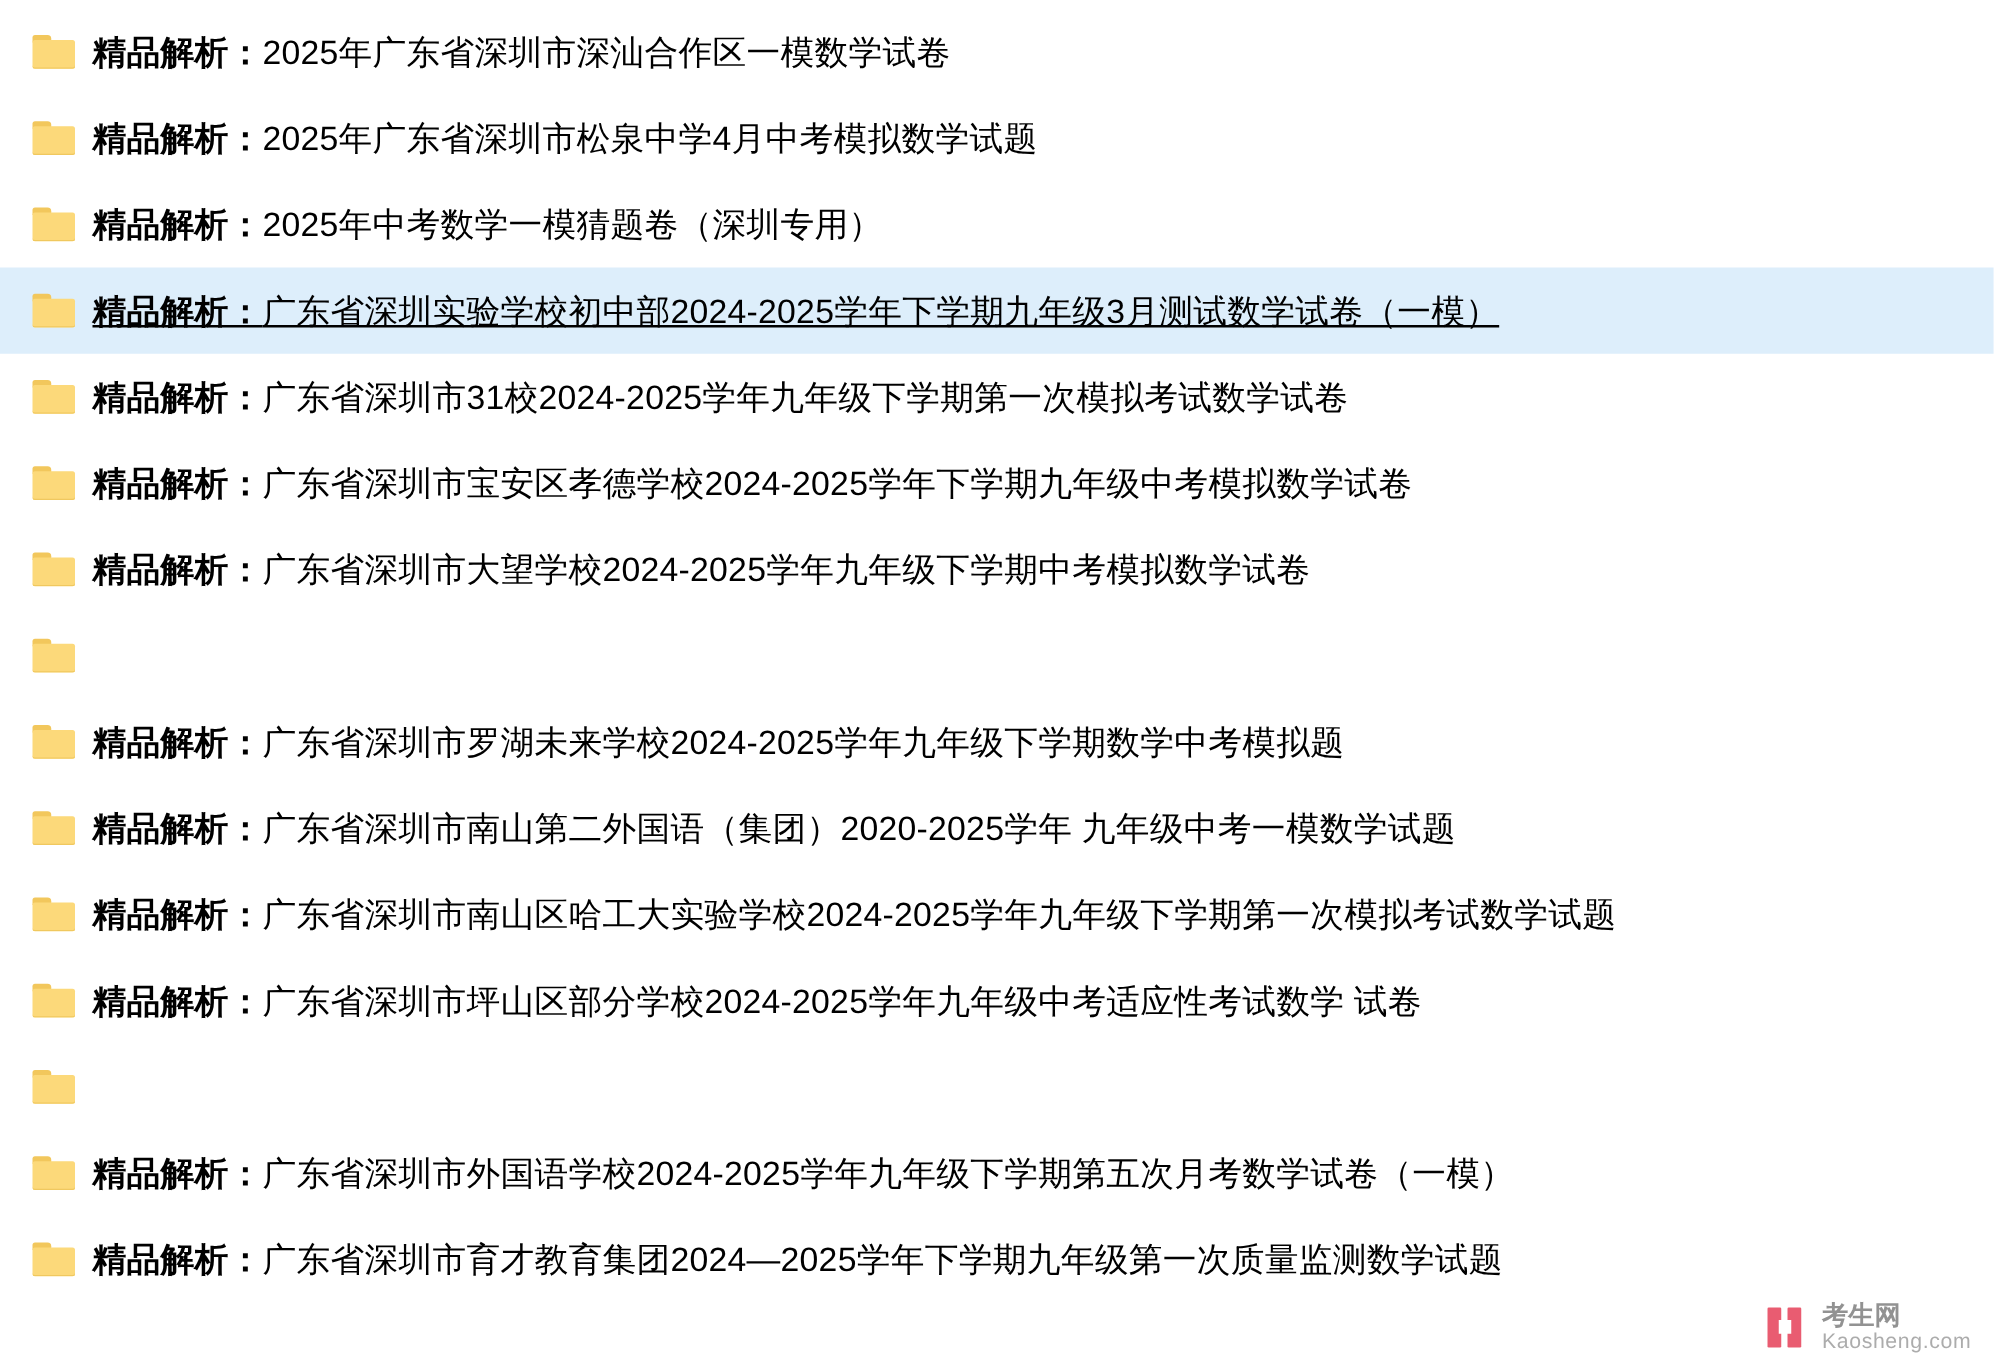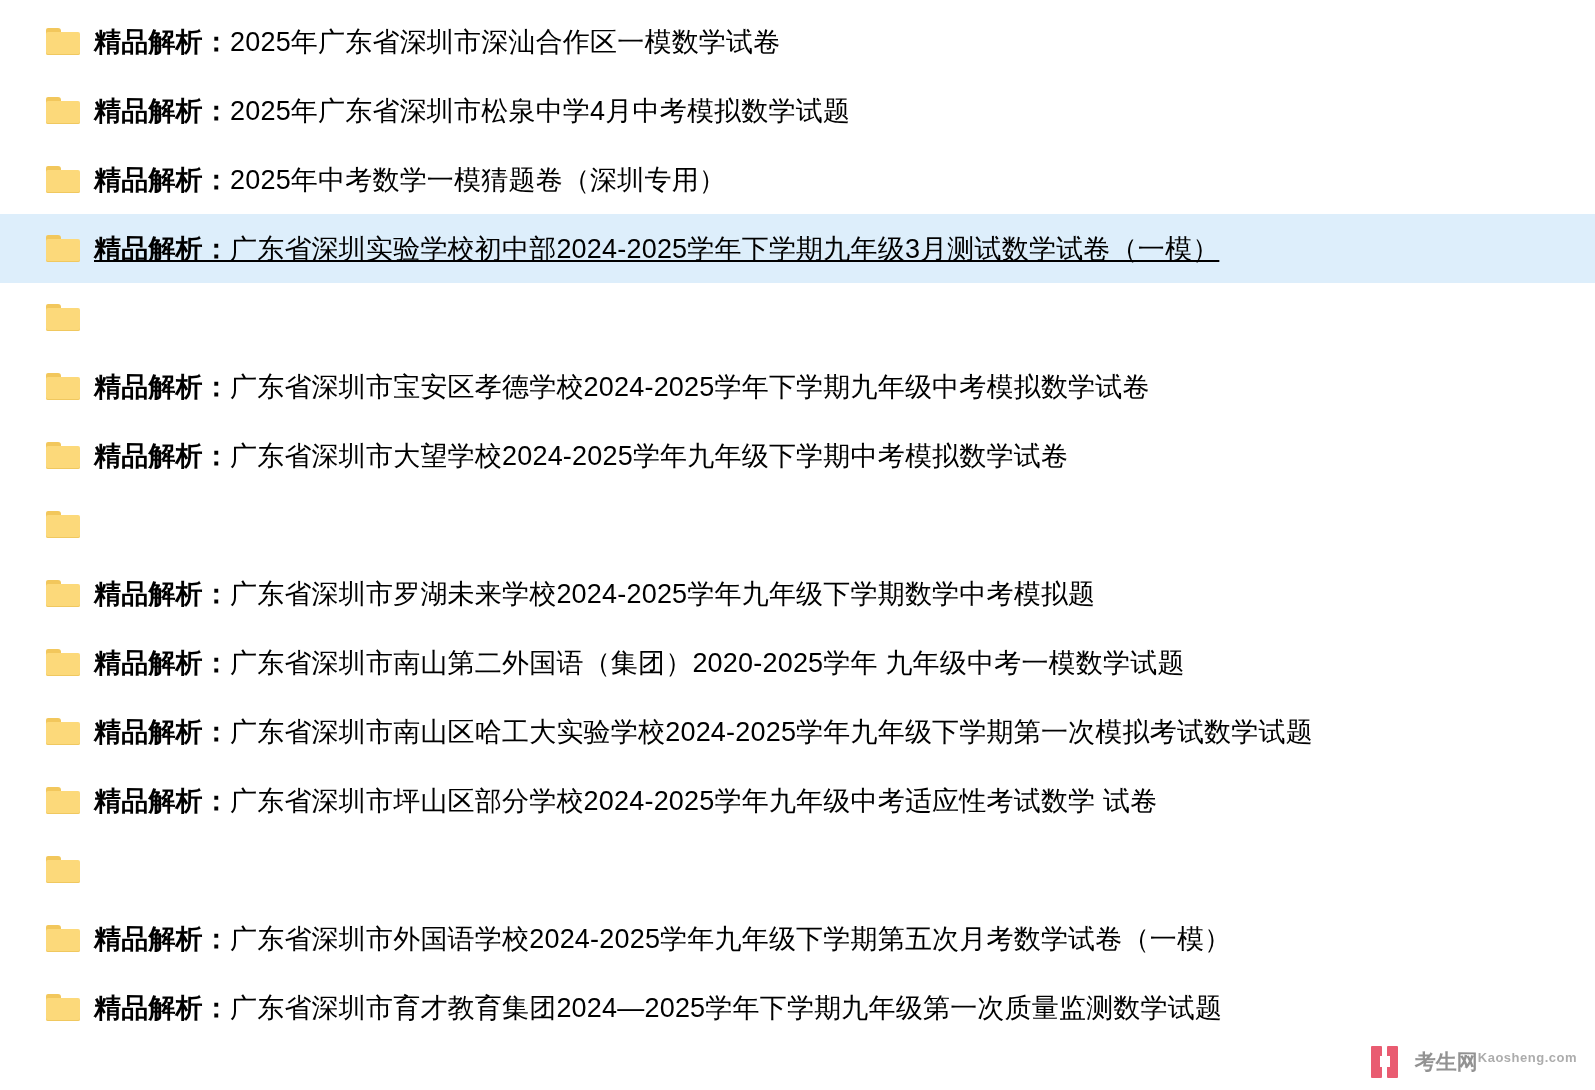--- a/index.html
+++ b/index.html
@@ -16,21 +16,21 @@
   }
   .file-list {
     display: flex;
     flex-direction: column;
     padding-top: 7px;
   }
   .file-row {
     display: flex;
     align-items: center;
     height: 69px;
-    padding-left: 46px;
+    padding-left: 26px;
     box-sizing: border-box;
   }
   .file-row.selected {
     background: #ddeefb;
     text-decoration: underline;
   }
   .folder-icon {
     width: 34px;
     height: 27px;
     position: relative;
@@ -100,33 +100,32 @@
   .wm-mark .bar-c {
     position: absolute;
     left: 13px;
     top: 14px;
     width: 10px;
     height: 11px;
     background: #ffffff;
   }
   .wm-text {
     display: flex;
-    flex-direction: row;
+    flex-direction: column;
     line-height: 1.05;
   }
   .wm-cn {
     font-size: 21px;
     color: #8d8d8d;
     font-weight: bold;
   }
   .wm-en {
-    font-size: 13px;
+    font-size: 17px;
     color: #a8a8a8;
     letter-spacing: 0.5px;
-    font-weight: bold;
   }
 </style>
 </head>
 <body>
 
 <div class="file-list">
     <div class="file-row">
       <div class="folder-icon">
         <div class="tab"></div>
         <div class="body"></div>
@@ -152,20 +151,21 @@
         <div class="tab"></div>
         <div class="body"></div>
       </div>
       <div class="file-label"><span class="prefix">精品解析：</span><span>广东省深圳实验学校初中部2024-2025学年下学期九年级3月测试数学试卷（一模）</span></div>
     </div>
     <div class="file-row">
       <div class="folder-icon">
         <div class="tab"></div>
         <div class="body"></div>
       </div>
+      <div class="file-label"><span class="prefix">精品解析：</span><span>广东省深圳市31校2024-2025学年九年级下学期第一次模拟考试数学试卷</span></div>
     </div>
     <div class="file-row">
       <div class="folder-icon">
         <div class="tab"></div>
         <div class="body"></div>
       </div>
       <div class="file-label"><span class="prefix">精品解析：</span><span>广东省深圳市宝安区孝德学校2024-2025学年下学期九年级中考模拟数学试卷</span></div>
     </div>
     <div class="file-row">
       <div class="folder-icon">

